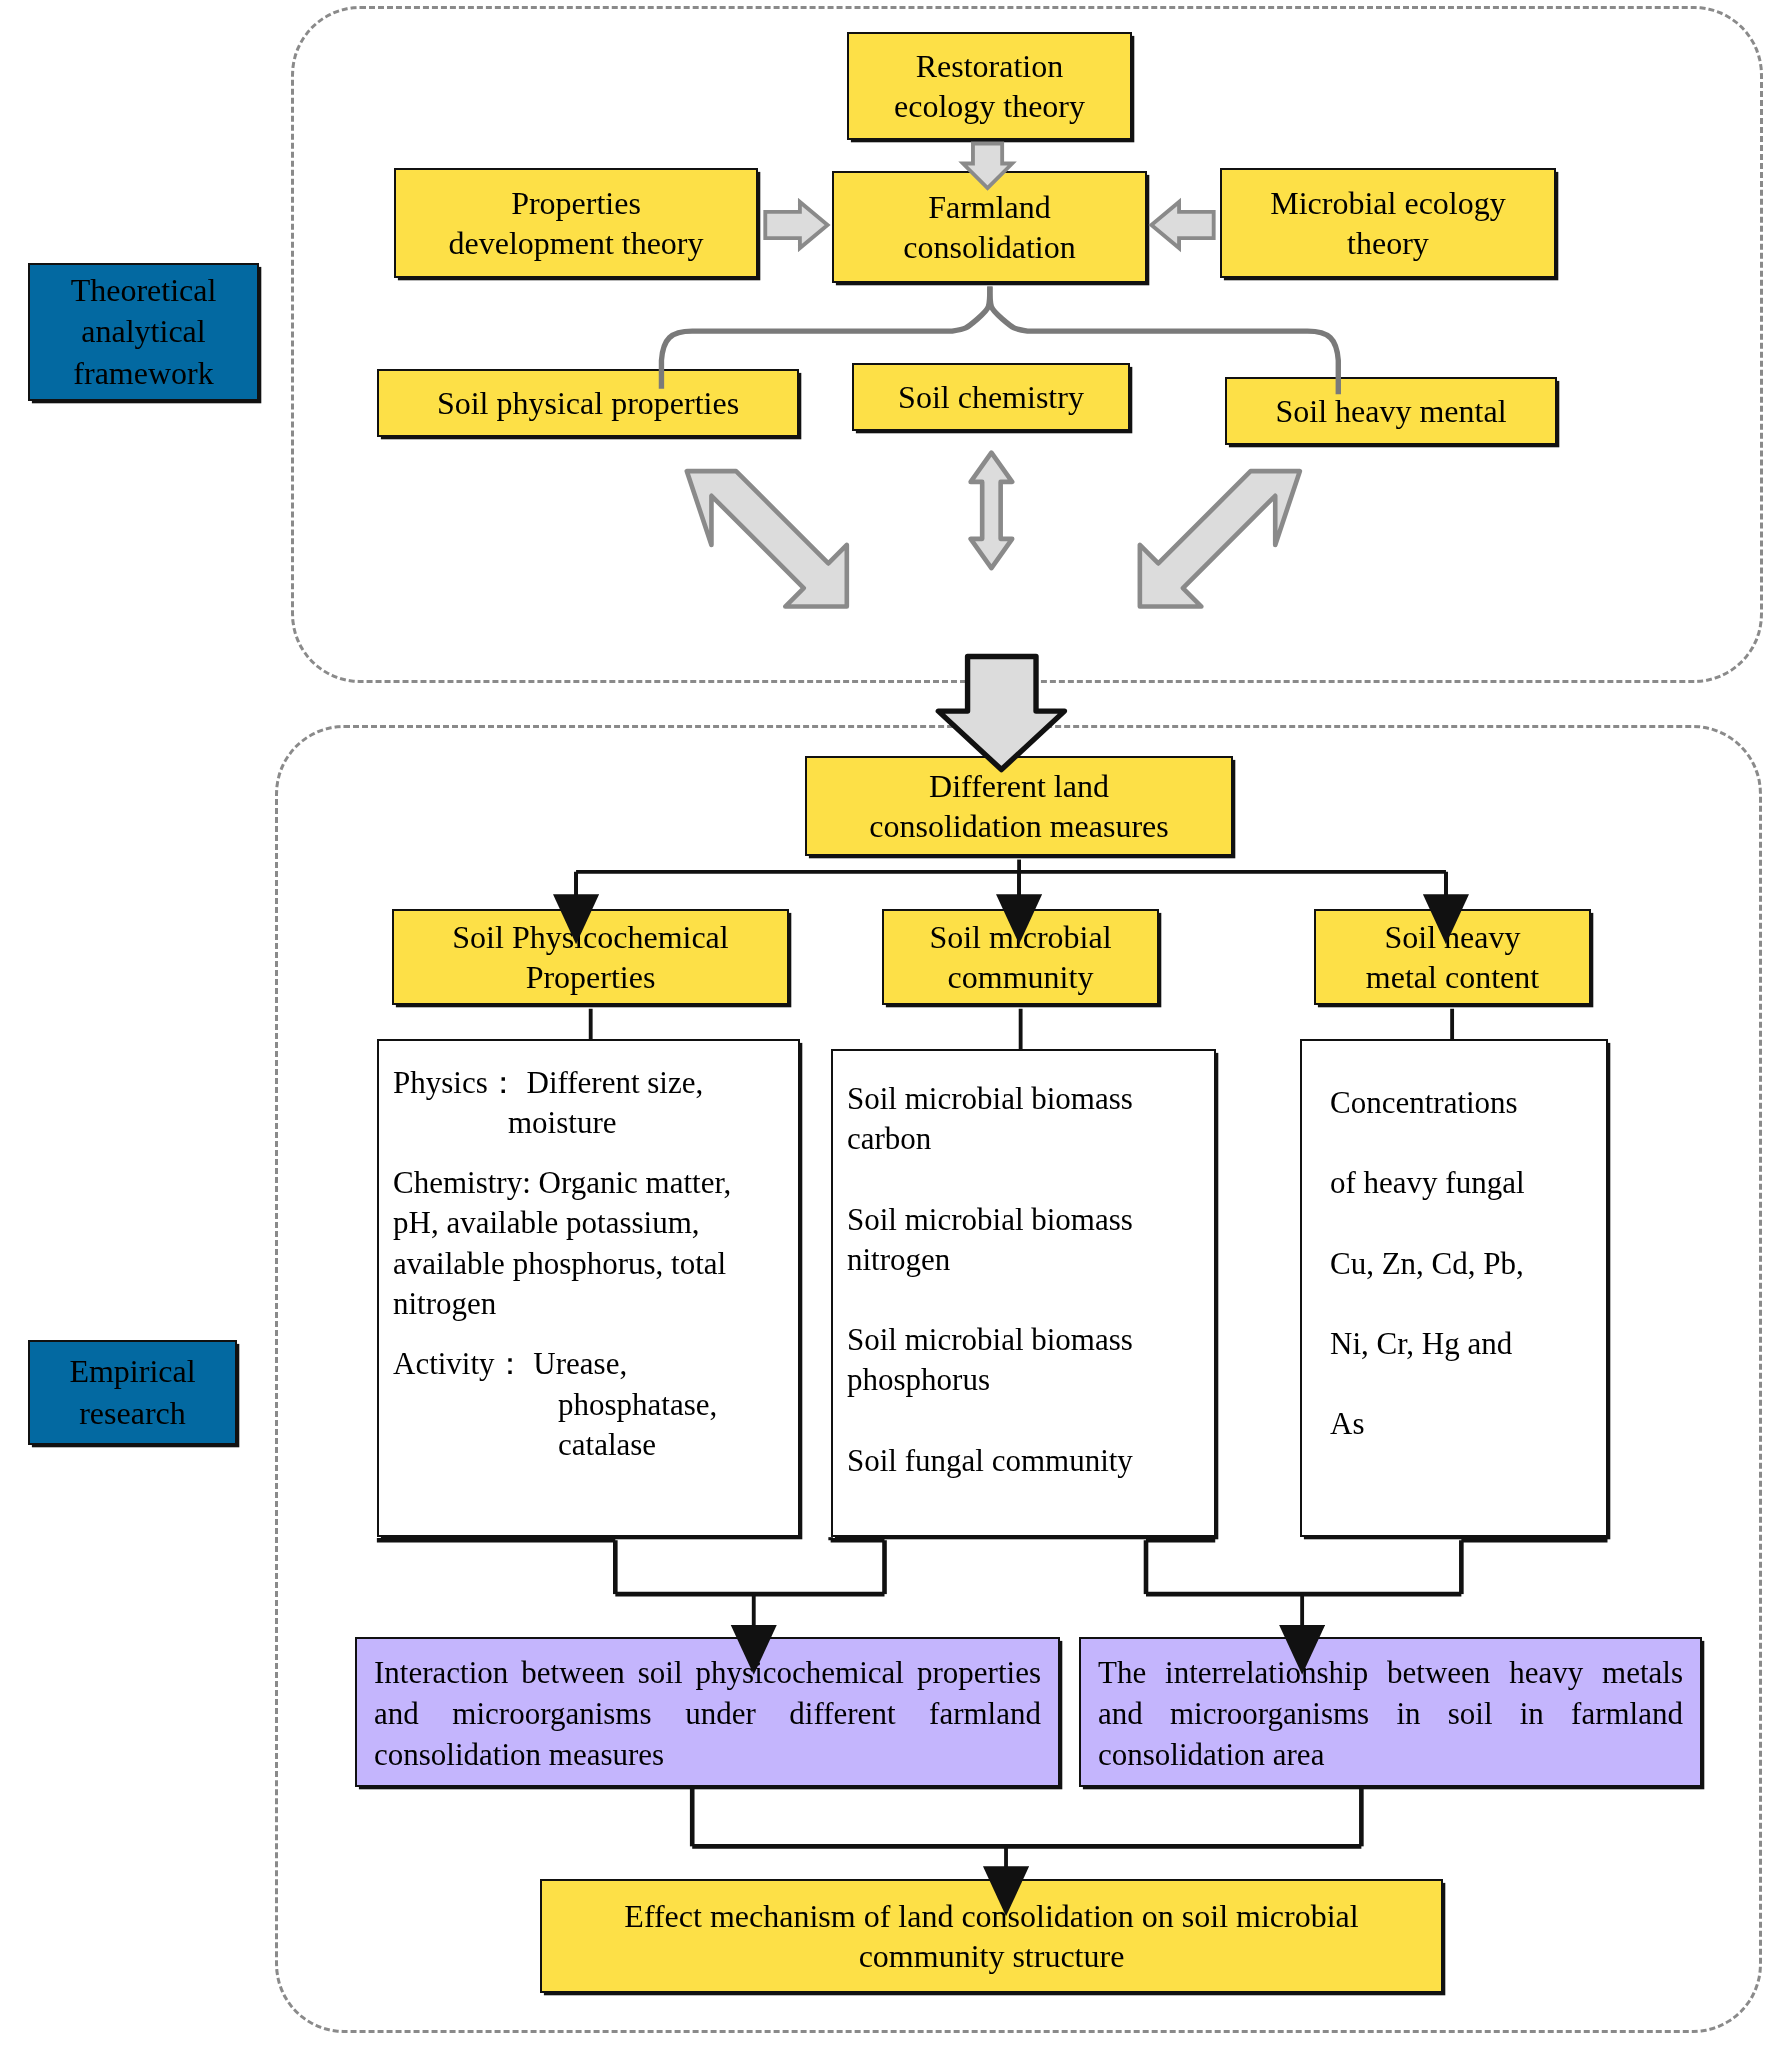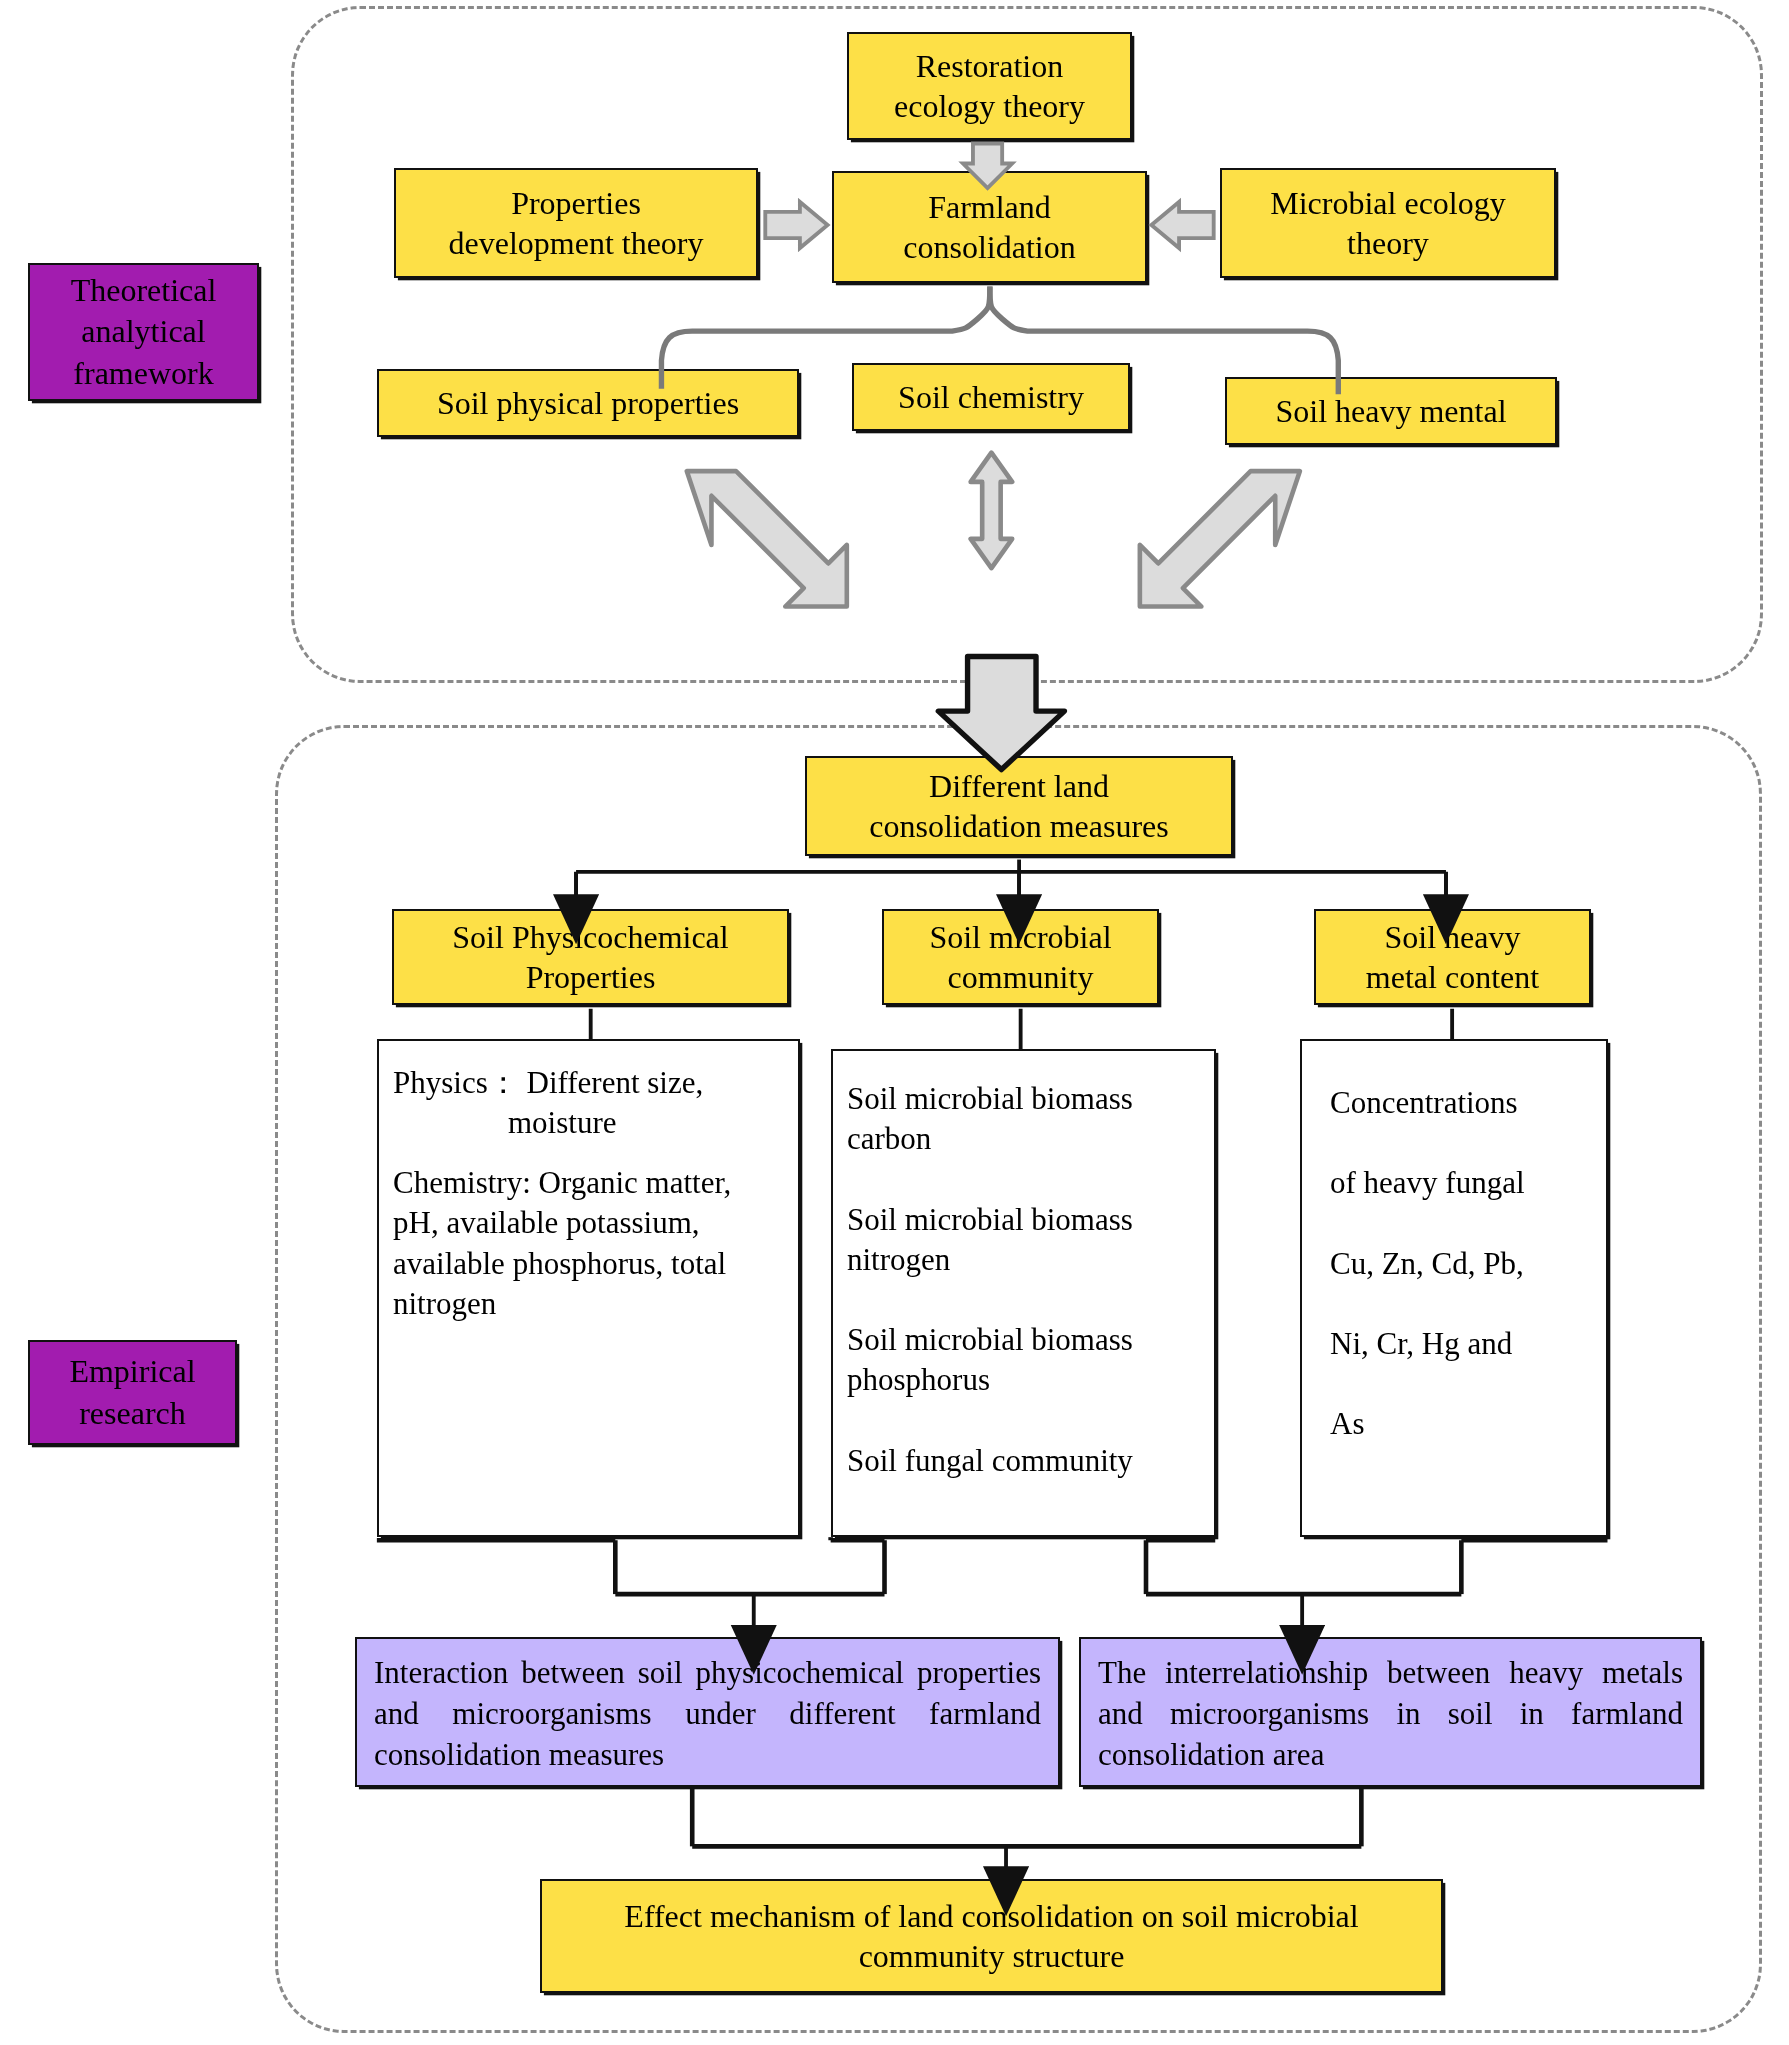--- a/index.html
+++ b/index.html
@@ -24,21 +24,21 @@
   .region{
     position:absolute;
     border:3.1px dashed #8a8a8a;
     border-radius:69px;
     box-sizing:border-box;
     background:transparent;
   }
 
   
   .sidelabel{
-    position:absolute;background:#a21caf;border:2.3px solid #111;box-sizing:border-box;
+    position:absolute;background:#0369a1;border:2.3px solid #111;box-sizing:border-box;
     display:flex;align-items:center;justify-content:center;text-align:center;
     line-height:1.3;box-shadow:3.1px 3.1px 0 -0.8px #111;
   }
 
   
   #overlay{position:absolute;left:0;top:0;width:1789px;height:2046px;pointer-events:none;}
 
   
   .detail{
     position:absolute;background:#fff;border:2.3px solid #111;box-sizing:border-box;
@@ -148,20 +148,23 @@
       <span>Soil heavy</span><br>
       <span>metal content</span>
     </span>
   </div>
 
   <div class="detail" style="left:377px;top:1039px;width:423px;height:498px;font-size:31px;">
     <p>
         <span class="hang">Physics：  Different size, moisture</span>
       </p>
     <p><span>Chemistry: Organic matter, pH, available potassium, available phosphorus, total nitrogen</span></p>
+    <p>
+        <span class="hang2">Activity：  Urease, phosphatase, catalase</span>
+      </p>
   </div>
 
   <div class="detail spaced2" style="left:831px;top:1049px;width:385px;height:488px;font-size:31px;padding-top:28px;">
     <p><span>Soil microbial biomass carbon</span></p>
     <p><span>Soil microbial biomass nitrogen</span></p>
     <p><span>Soil microbial biomass phosphorus</span></p>
     <p><span>Soil fungal community</span></p>
   </div>
 
   <div class="detail spaced2" style="left:1300px;top:1039px;width:308px;height:498px;font-size:31px;padding-top:42px;padding-left:28px;">

